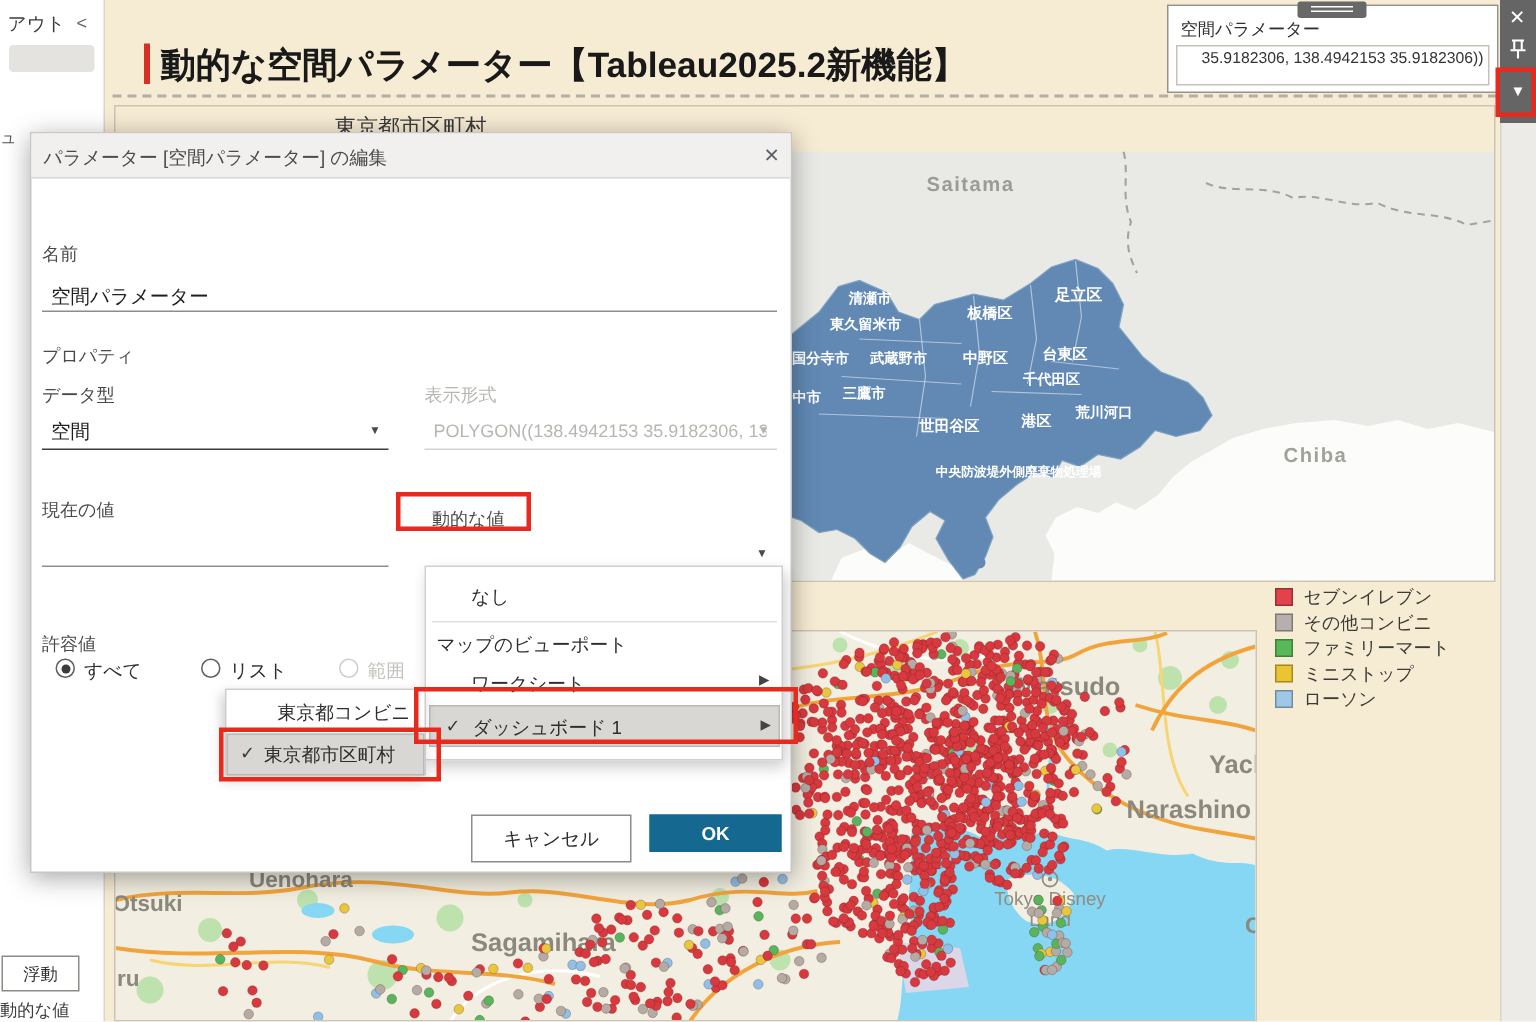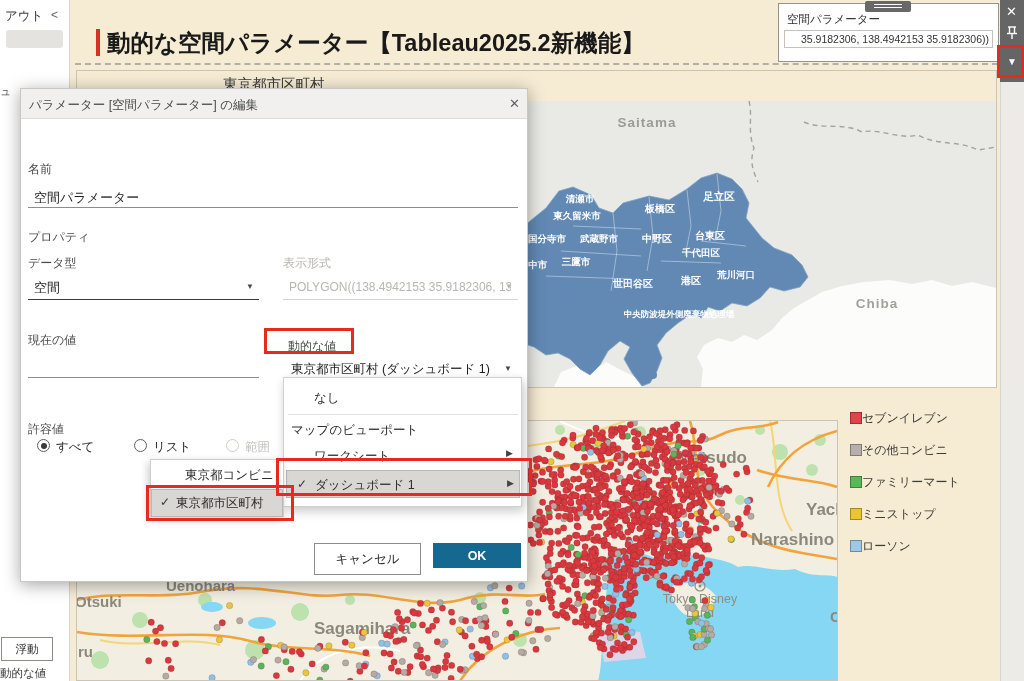--- a/index.html
+++ b/index.html
@@ -23,34 +23,34 @@
   #zone-dashed { left:75px; top:63px; width:923px; height:0; border-top:2px dashed #b2afa8; z-index:3; }
 
   
   #upper-zone { left:76px; top:70px; width:921px; height:318px; border:1px solid #cbc4b4; background:#f6ebd3; z-index:1; }
   #upper-hidden-title { left:146px; top:4px; font-size:14.5px; color:#3a3a3a; white-space:nowrap; }
   #upper-map { left:1px; top:30px; width:918px; height:286px; background:#e9e9e6; overflow:hidden; }
   #upper-svg { width:100%; height:100%; display:block; }
 
   
   #legend { left:850px; top:392px; width:150px; z-index:4; }
-  .lg-row { display:flex; align-items:center; margin-bottom:5px; height:12px;margin-top:20px; }
+  .lg-row { display:flex; align-items:center; gap:7px; margin-bottom:5px; height:12px; }
   .lg-sw { width:12px; height:12px; border:1px solid rgba(0,0,0,.3); flex:none; }
   .lg-tx { font-size:12px; color:#3b3b38; white-space:nowrap; }
 
   
   #lower-map { left:76px; top:420px; width:762px; height:261px; border:1px solid #cbc4b4; overflow:hidden; background:#f2eee1; z-index:1; }
   #lower-svg { width:760px; height:259px; display:block; }
 
   
   #param-card { left:778px; top:3px; width:221px; height:59px; background:#fff; border:1px solid #97918a; z-index:10; }
   #param-card-title { left:8px; top:8px; font-size:11.5px; color:#2f2f2f; white-space:nowrap; }
   #param-grip { left:86px; top:-3px; width:46px; height:11px; background:#686868; border-radius:2px; }
   #param-grip i { position:absolute; left:9px; width:28px; height:0; border-top:1px solid #fff; display:block; }
-  #param-input { left:5px; top:26px; width:209px; height:18px; border:1px solid #c7c1b7; background:#fff; overflow:hidden; }
+  #param-input { left:5px; top:26px; width:209px; height:27px; border:1px solid #c7c1b7; background:#fff; overflow:hidden; }
   #param-input span { position:absolute; right:3px; top:2px; font-size:10.5px; color:#333; white-space:nowrap; }
 
   
   #side-toolbar { left:1000px; top:0; width:24px; height:82px; background:#656565; z-index:11; }
   #tb-close { left:6px; top:4px; color:#fff; font-size:13px; }
   #tb-pin { left:5px; top:25px; }
   #tb-caret { left:7px; top:56px; color:#fff; font-size:10px; }
 
   
   #dialog { left:20px; top:88px; width:508px; height:494px; background:#fff; box-shadow:0 3px 16px rgba(0,0,0,.35); border:1px solid #c9c7c3; z-index:40; }
@@ -1627,21 +1627,20 @@
   <div class="ul" style="left:7px;top:210px;width:231px;background:#3f3d3a"></div>
 
   <div class="val gray" style="left:268px;top:191px;font-size:12px">POLYGON((138.4942153 35.9182306, 13</div>
   <div class="caret gray" style="left:484px;top:193px">▼</div>
   <div class="ul" style="left:262px;top:210px;width:235px;background:#d6d4d0"></div>
 
   <div class="lbl" style="left:7px;top:243px">現在の値</div>
   <div class="ul" style="left:7px;top:288px;width:231px;background:#8f8d89"></div>
 
   <div class="lbl" style="left:267px;top:249px">動的な値</div>
-  <div class="val" style="left:270px;top:272px;font-size:12.5px">東京都市区町村 (ダッシュボード 1)</div>
   <div class="caret" style="left:483px;top:275px">▼</div>
 
   <div class="lbl" style="left:7px;top:332px">許容値</div>
   <div class="radio sel" style="left:16px;top:350px"></div>
   <div class="rlbl" style="left:35px;top:350px">すべて</div>
   <div class="radio" style="left:113px;top:350px"></div>
   <div class="rlbl" style="left:132px;top:350px">リスト</div>
   <div class="radio dis" style="left:205px;top:350px"></div>
   <div class="rlbl dis" style="left:224px;top:350px">範囲</div>
 

